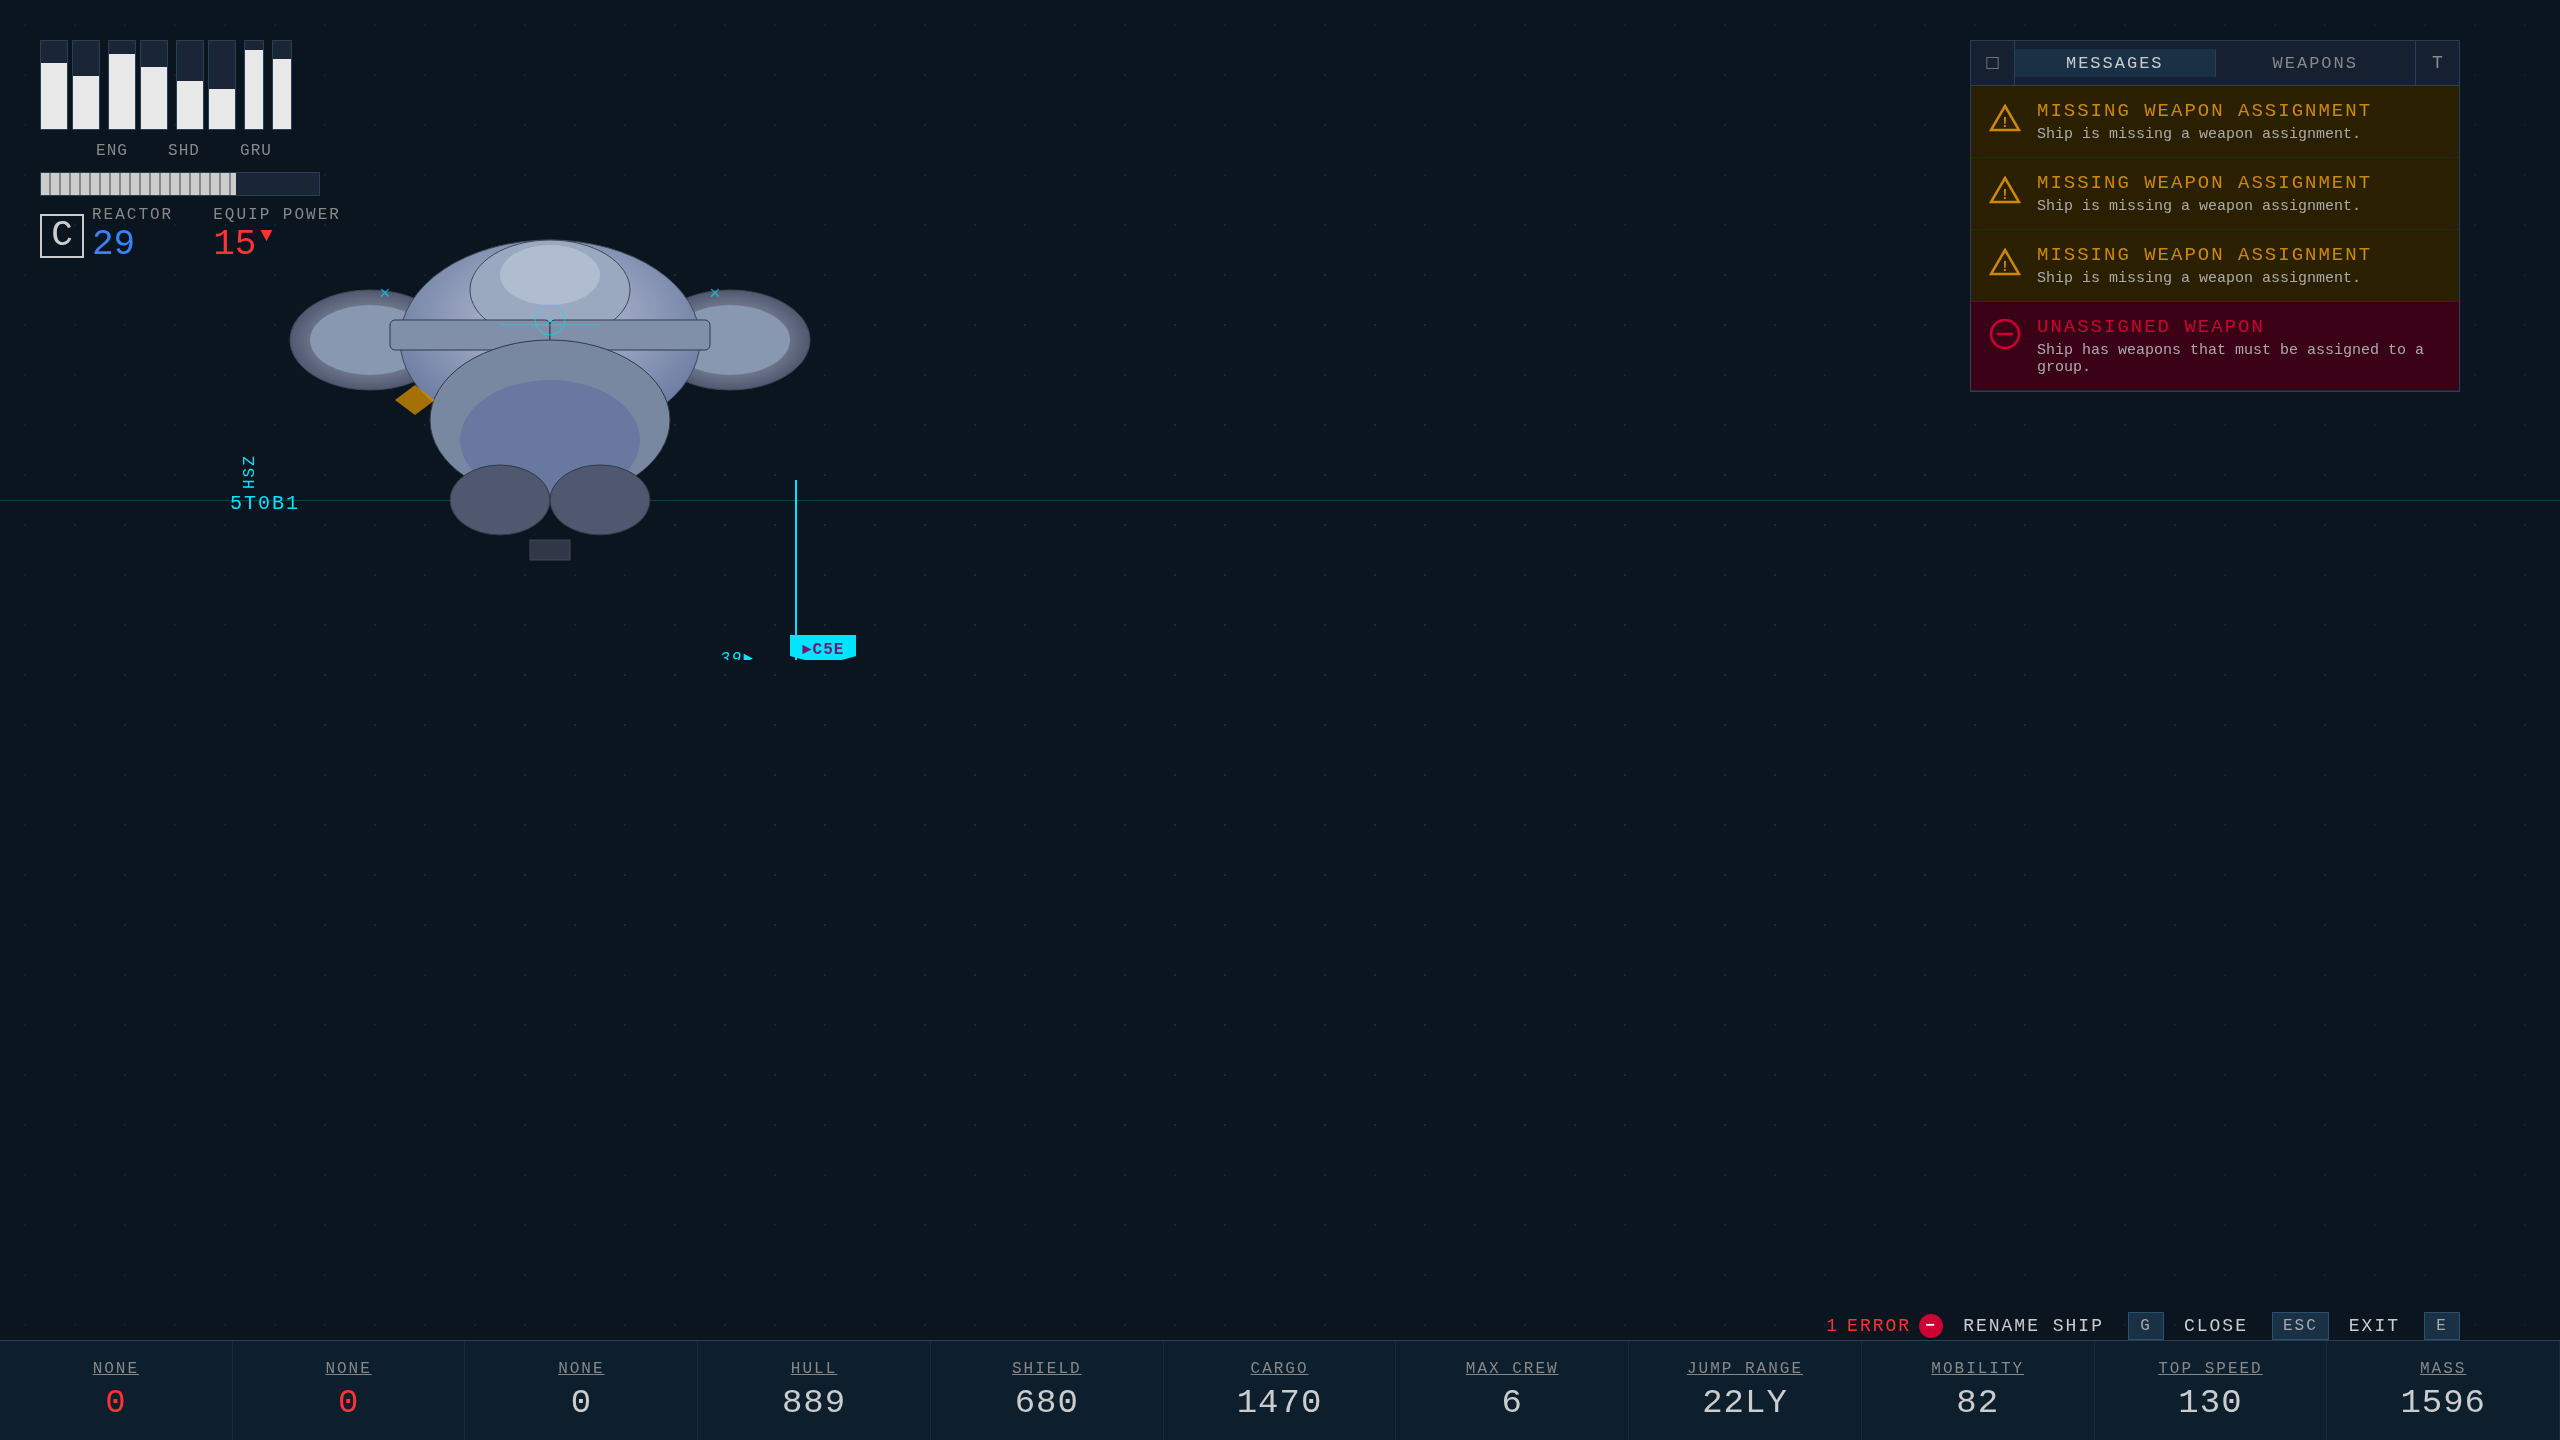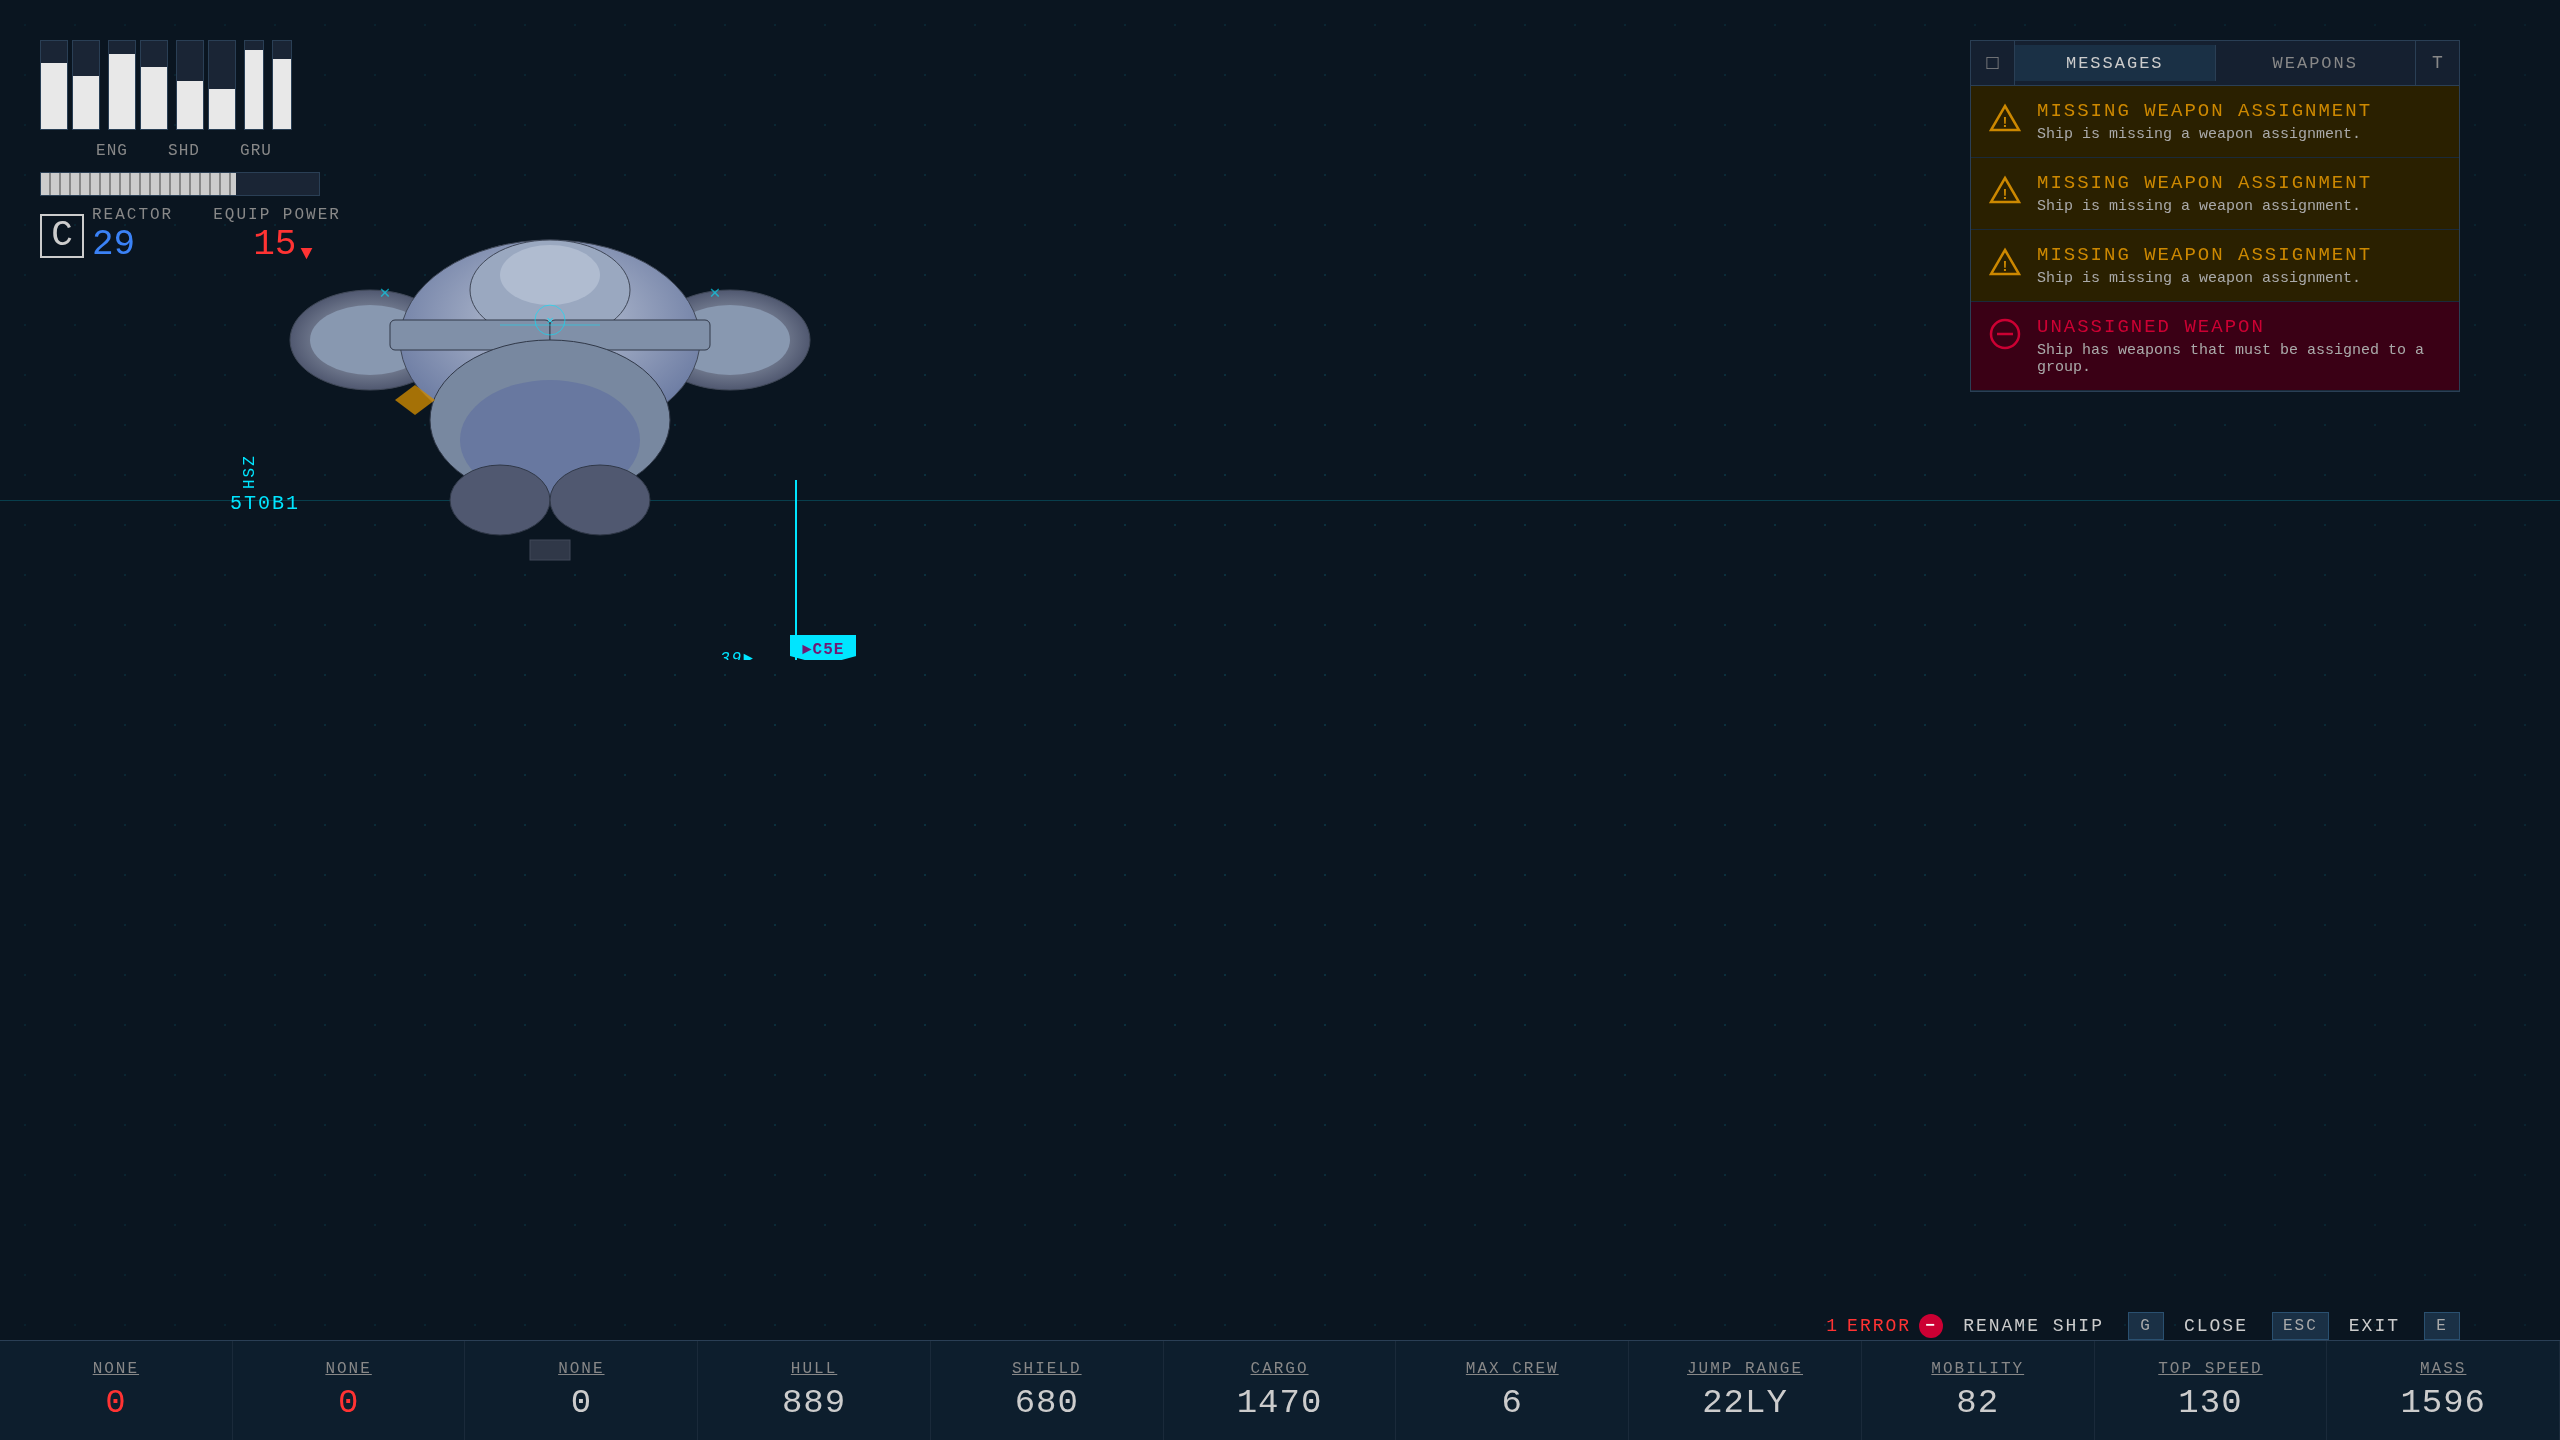--- a/index.html
+++ b/index.html
@@ -124,23 +124,22 @@
     .equip-label {
       font-size: 16px;
       color: #888888;
       letter-spacing: 2px;
     }
 
     .equip-value {
       font-size: 36px;
       color: #ff3333;
       display: flex;
-      align-items: flex-end;
+      align-items: flex-start;
       gap: 4px;
-      margin-left: 40px;
     }
 
     .equip-arrow {
       color: #ff3333;
       font-size: 20px;
     }
 
     
     .ship-viewport {
       position: absolute;
@@ -196,21 +195,21 @@
       border-right: 1px solid #2a3f55;
       display: flex;
       align-items: center;
       justify-content: center;
       color: #888;
       font-size: 20px;
     }
 
     .panel-tab {
       flex: 1;
-      height: 36px;
+      height: 28px;
       display: flex;
       align-items: center;
       justify-content: center;
       font-size: 17px;
       letter-spacing: 2px;
       cursor: pointer;
     }
 
     .panel-tab-messages {
       color: #cccccc;

